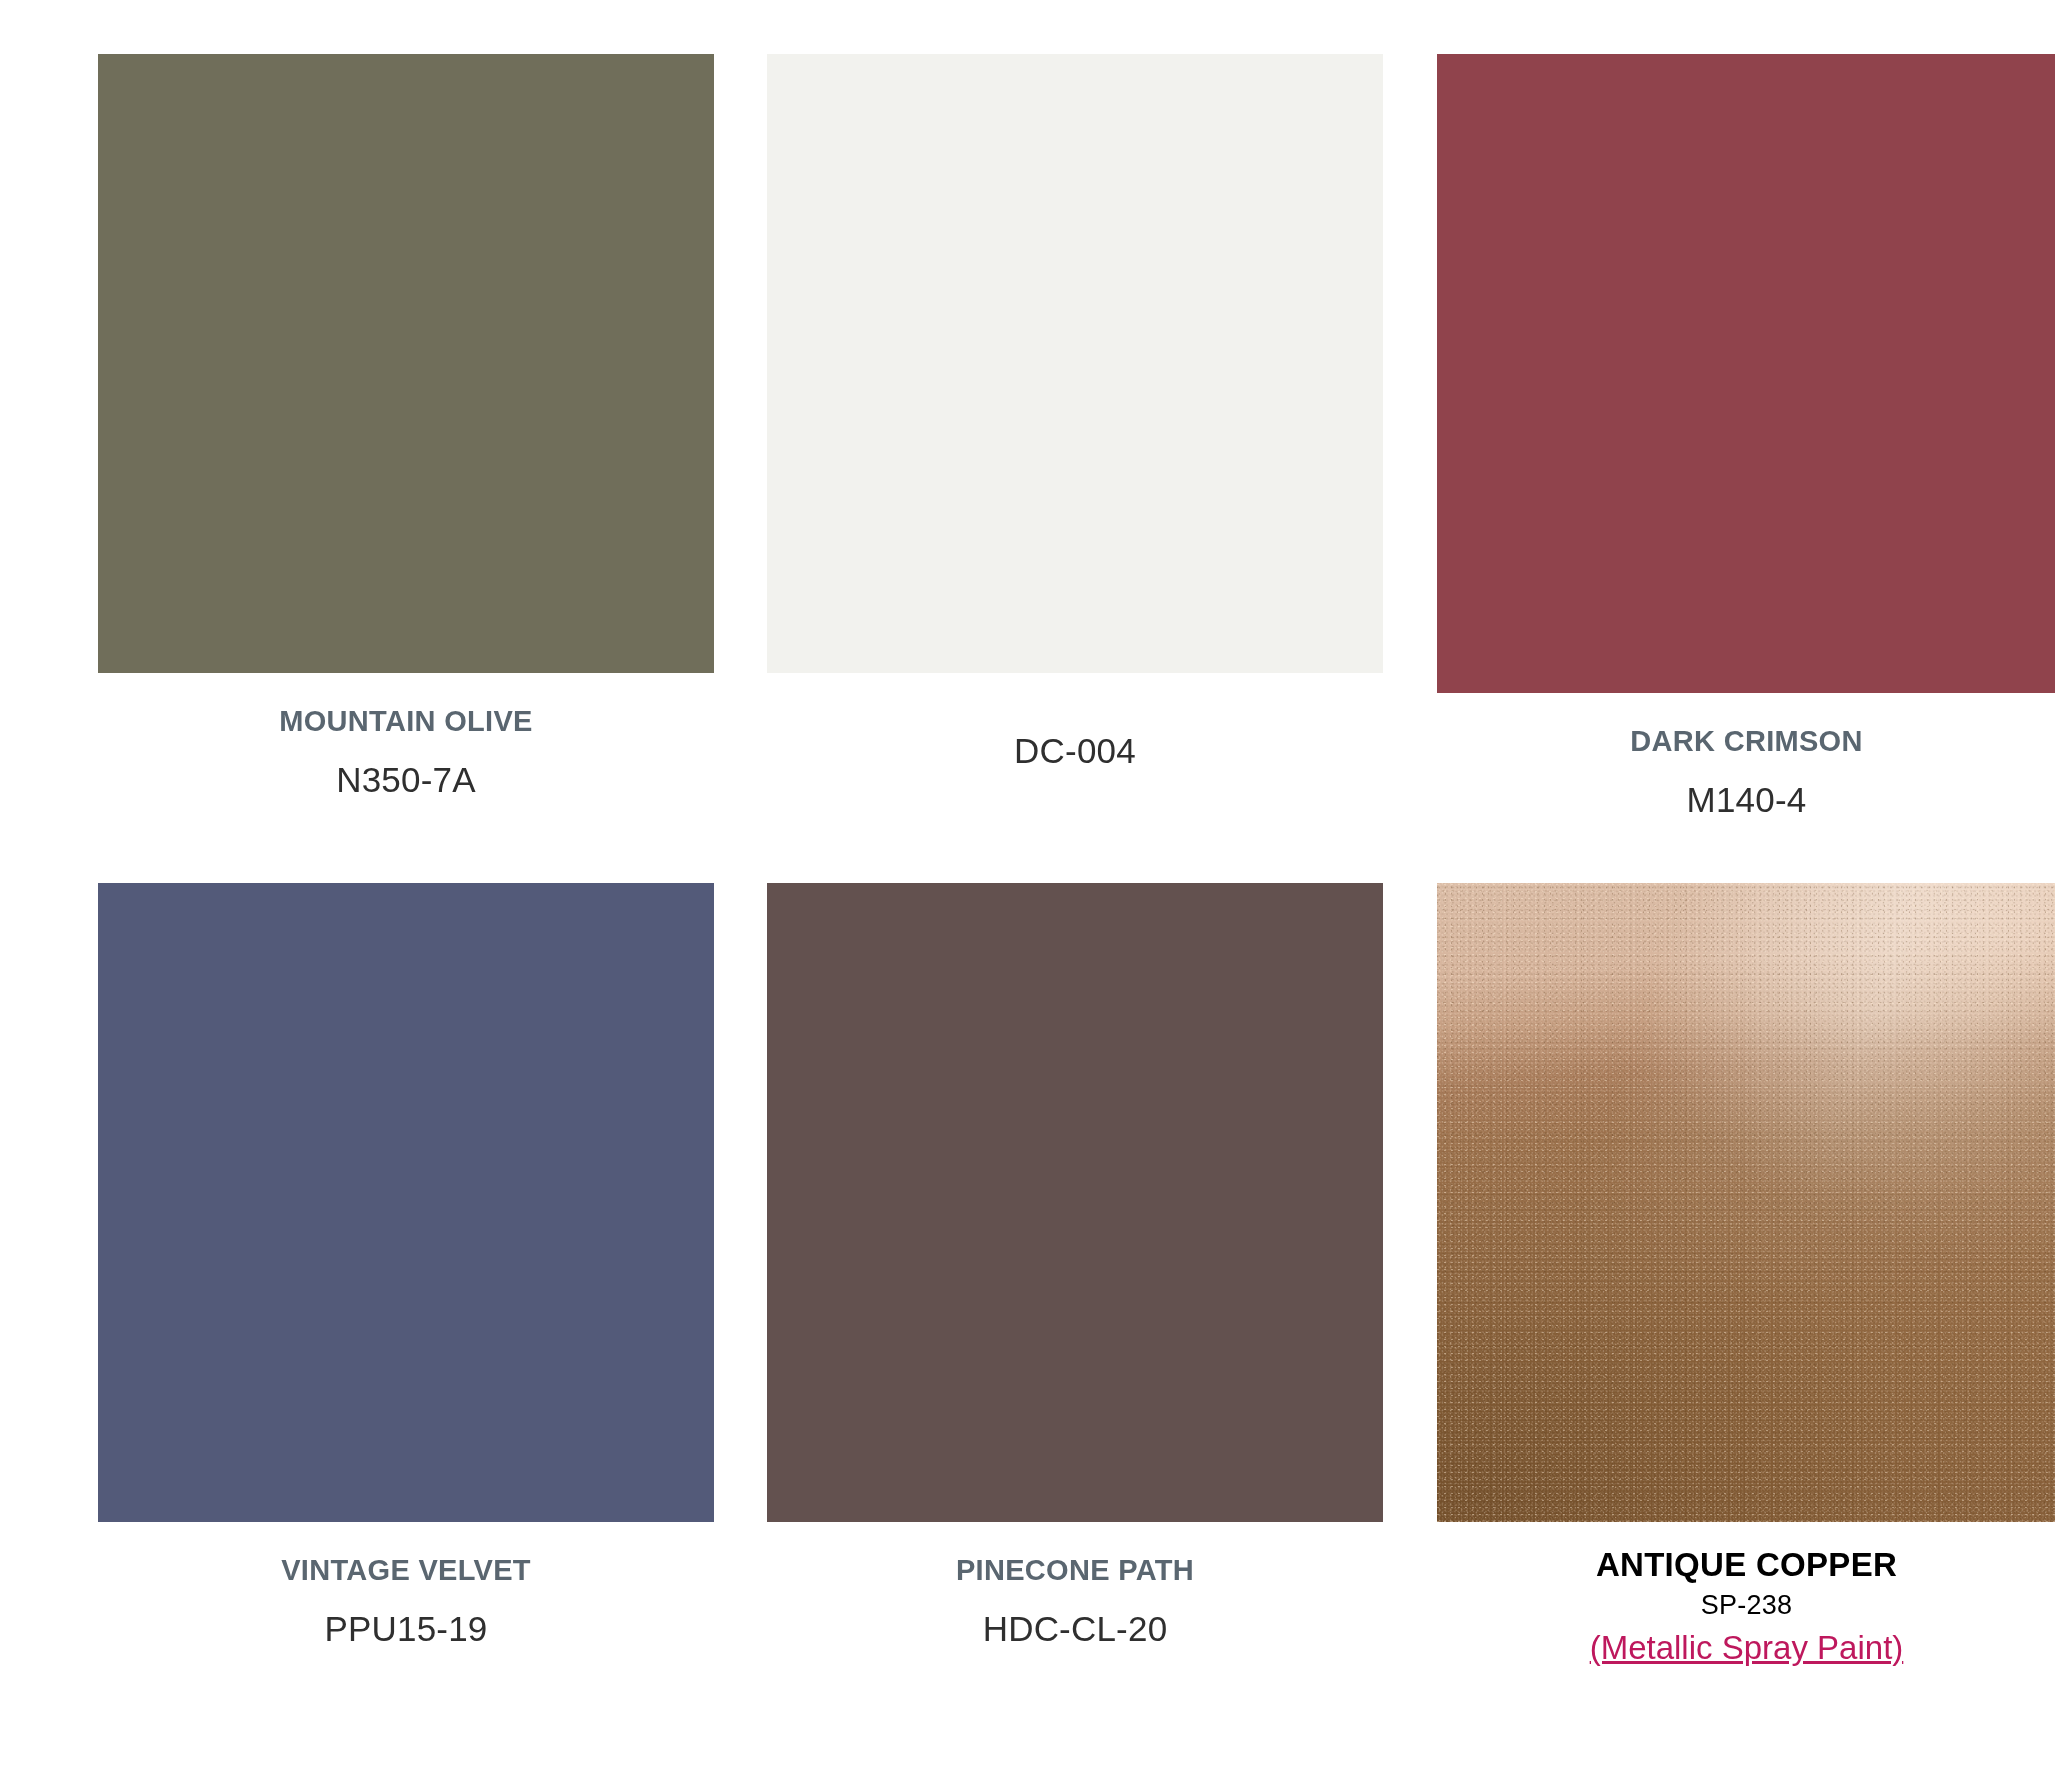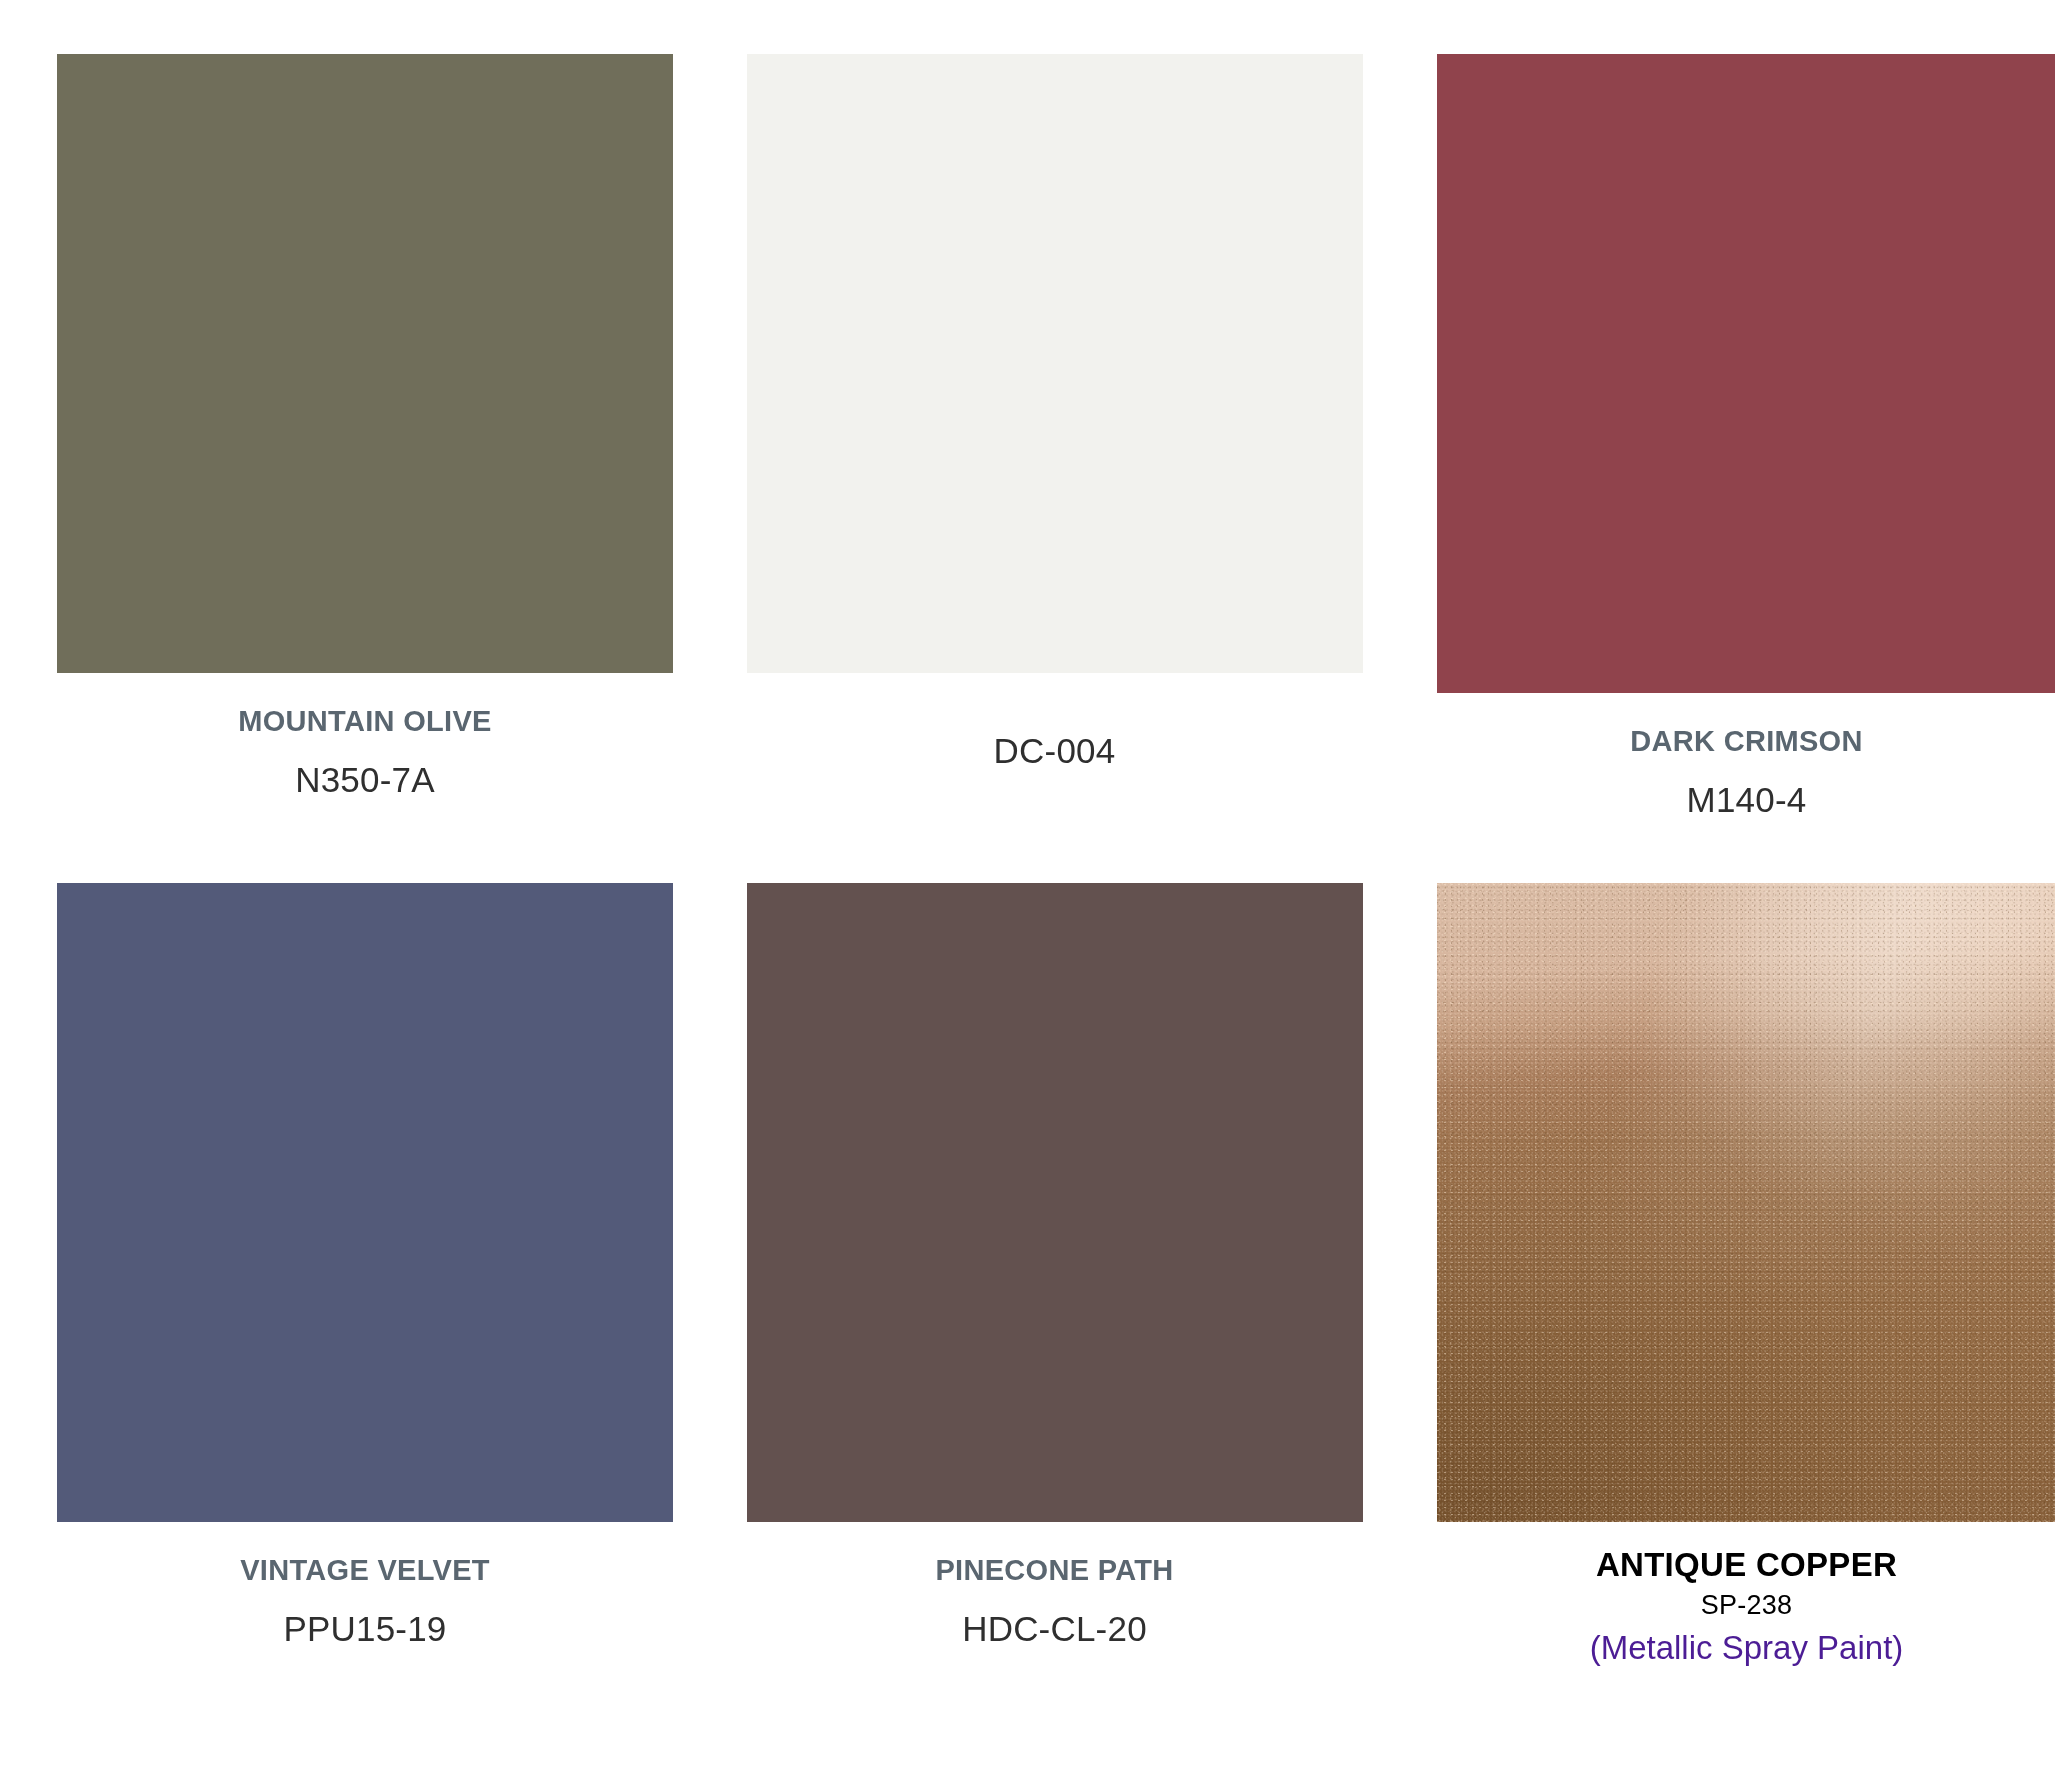--- a/index.html
+++ b/index.html
@@ -21,21 +21,21 @@
     height: 1787px;
     background: #ffffff;
   }
 
   
   .row {
     position: absolute;
     left: 0;
     width: 2056px;
     display: flex;
-    justify-content: space-between;
+    justify-content: flex-end;
   }
   .row-1 { top: 54px; }
   .row-2 { top: 883px; }
 
   .cell {
     position: relative;
     box-sizing: border-box;
   }
   .cell-1 { margin-left: 57px; width: 616px; }
   .cell-2 { margin-left: 53px; width: 616px; }
@@ -167,25 +167,26 @@
     color: #000000;
     font-size: 33px;
   }
   .caption-metallic .swatch-code {
     color: #000000;
     font-size: 27px;
     font-weight: 400;
     padding-top: 11px;
   }
   .swatch-note {
-    color: #4c1d95;
+    color: #be185d;
     font-size: 33px;
     font-weight: 400;
     line-height: 1.0;
     padding-top: 12.4px;
+    text-decoration: underline;
   }
 </style>
 </head>
 <body>
 
 <div class="palette">
 
   <div class="row row-1">
 
     <div class="cell cell-1">

